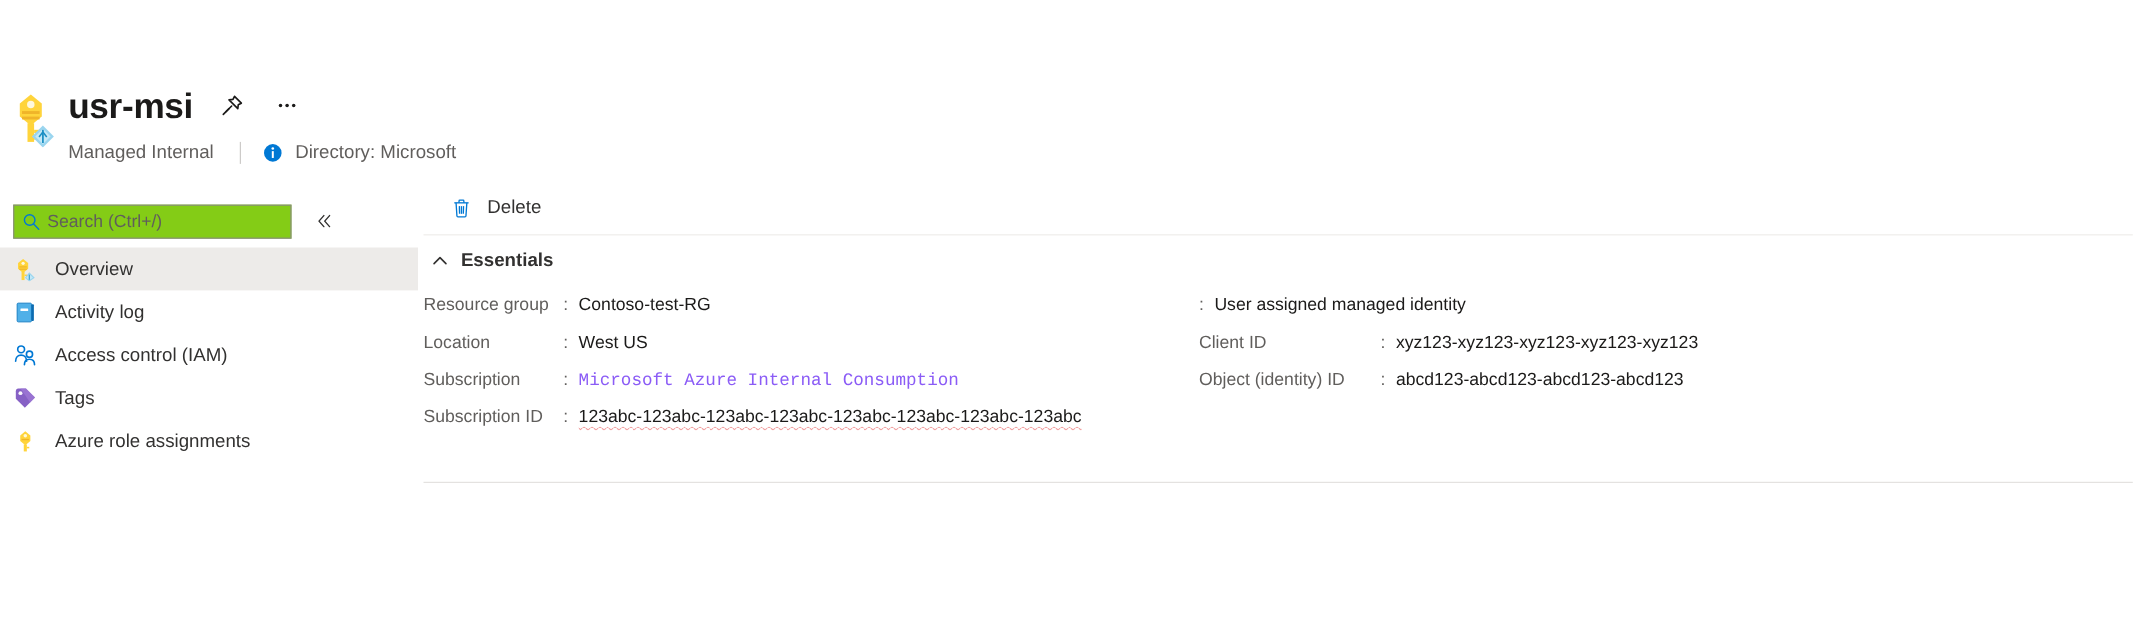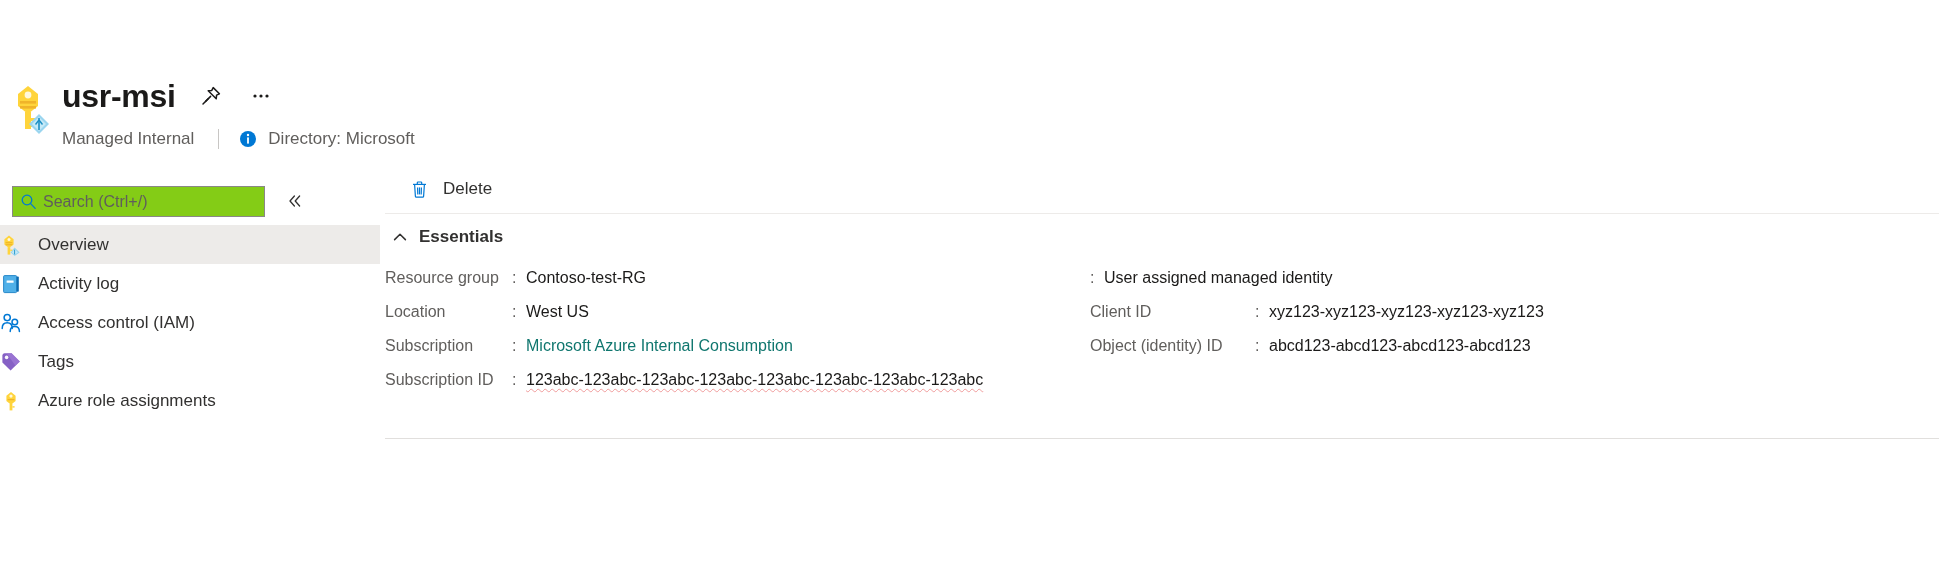--- a/index.html
+++ b/index.html
@@ -161,20 +161,21 @@
     position: absolute;
     left: 0;
     top: 60px;
     width: 385px;
   }
   .nav-item {
     display: flex;
     align-items: center;
     height: 39px;
     width: 380px;
+    padding-left: 12px;
     box-sizing: border-box;
     cursor: pointer;
   }
   .nav-item.selected { background: #edebe9; }
   .nav-icon {
     width: 22px;
     height: 22px;
     display: flex;
     align-items: center;
     justify-content: center;
@@ -302,22 +303,23 @@
     width: 14px;
     flex: 0 0 auto;
   }
   .prop-value {
     font-size: 16px;
     color: #1b1a19;
     line-height: 34px;
     white-space: nowrap;
   }
   .prop-value.link {
-    color: #0f766e;
+    color: #8b5cf6;
     cursor: pointer;
+    font-family: Liberation Mono, monospace;
   }
   .prop-value.spell {
     text-decoration: underline;
     text-decoration-style: wavy;
     text-decoration-color: rgba(229, 85, 85, 0.55);
     text-decoration-thickness: 1px;
     text-underline-offset: 3px;
   }
 
   .divider-bottom {

